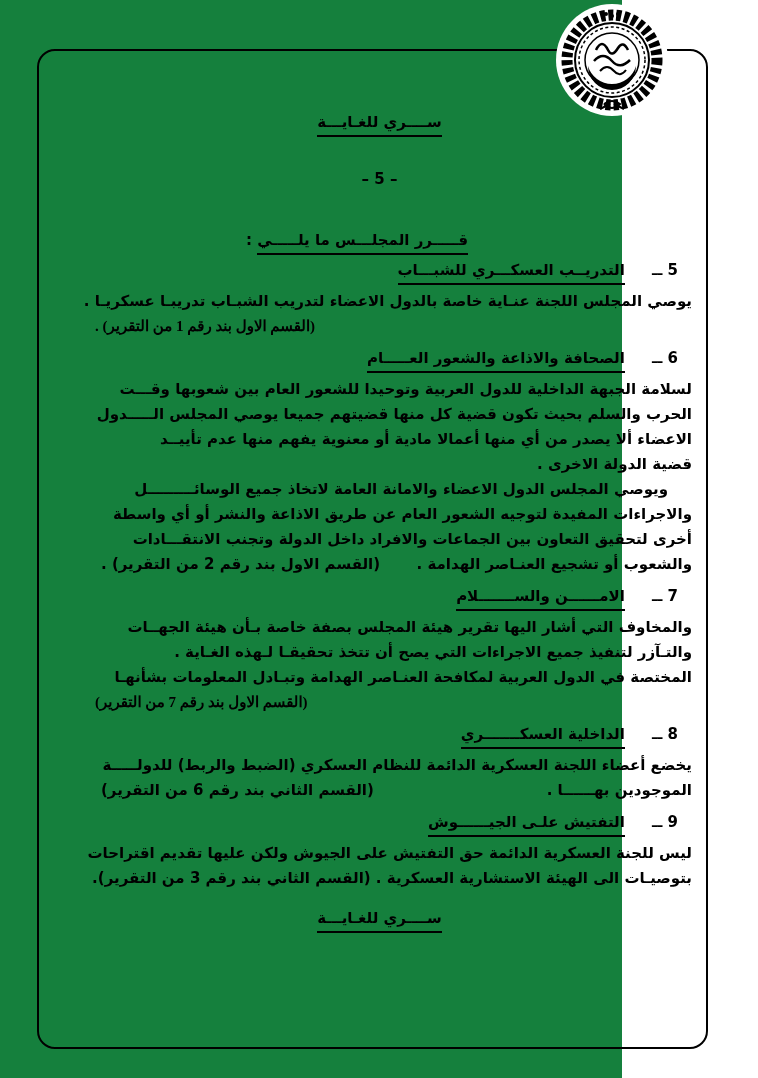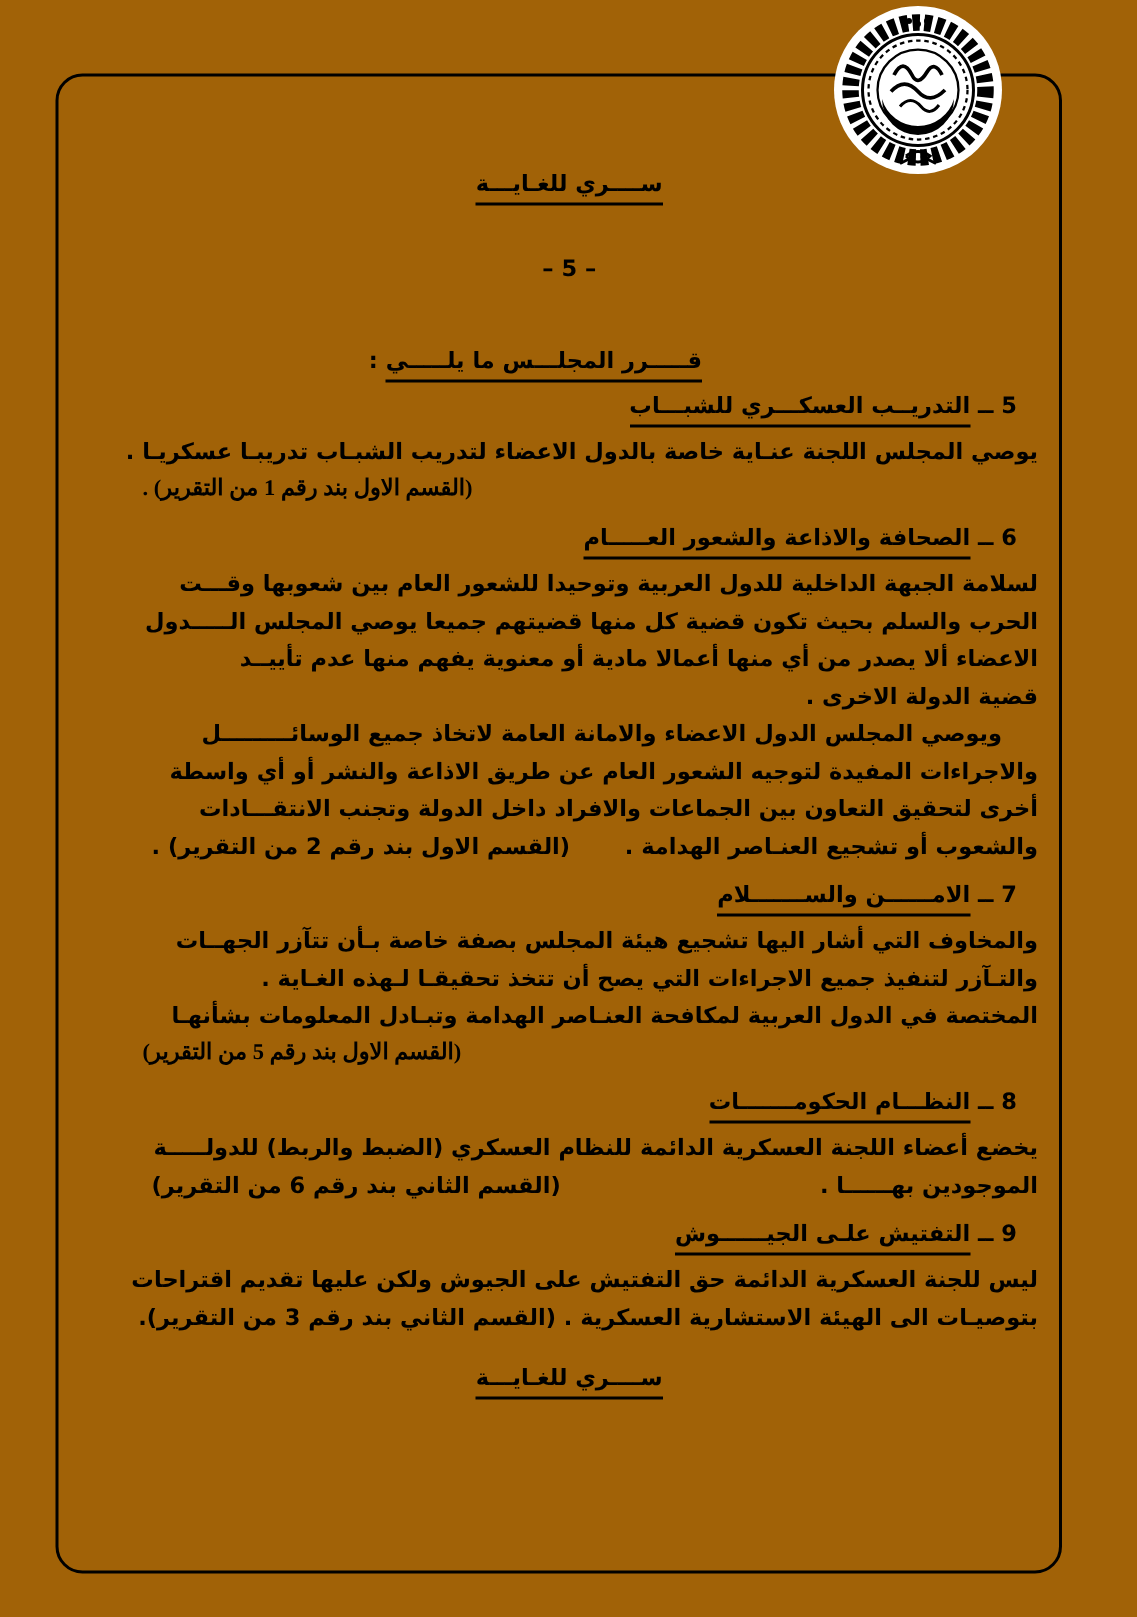--- a/index.html
+++ b/index.html
@@ -1,20 +1,20 @@
 <!DOCTYPE html>
 <html lang="ar"><head>
 <meta charset="utf-8">
 <style>
   html,body { margin:0; padding:0; }
   body {
     width:758px; height:1078px; background:#ffffff; color:#000;
     font-family:"DejaVu Sans", sans-serif; overflow:hidden;
   }
-  .page { position:relative; width:758px; height:1078px; background:#a16207; }
+  .page { position:relative; width:622px; height:1078px; background:#15803d; }
 
   .frame {
     position:absolute; left:37px; top:49px; width:671px; height:1000px;
     border:2px solid #000; border-radius:18px; box-sizing:border-box;
   }
 
   .emblem {
     position:absolute; left:556px; top:4px; width:112px; height:112px;
     background:#fff; border-radius:50%; z-index:2;
     display:flex; align-items:center; justify-content:center;
@@ -35,21 +35,21 @@
 
   .decision-heading {
     text-align:center; padding-right:45px; margin-top:40px; margin-bottom:8px; line-height:22px;
   }
   .underlined { border-bottom:2px solid #000; padding-bottom:4px; }
 
   .doc-section { margin:0; }
   .section-heading {
     text-align:right; padding-right:14px; margin:8px 0 8px; line-height:22px;
   }
-  .sec-num { margin-left:0; }
+  .sec-num { margin-left:22px; }
 
   .para { margin:0; }
   .line {
     text-align:right; line-height:25px; min-height:25px; white-space:nowrap; font-size:15px;
   }
   .line.align-left { text-align:left; padding-left:28px; white-space:normal;font-family:Liberation Serif, serif; }
   .line.indent { padding-right:24px; }
   .line.split { display:flex; justify-content:space-between; padding-left:34px; }
 
   .footer-classification { margin-top:16px; }
@@ -123,31 +123,31 @@
           </div>
         </div>
     </section>
 
     <section class="doc-section">
       <div class="section-heading">
         <span class="sec-num">7 ــ</span>
         <span class="underlined">الامــــــن والســـــــلام</span>
       </div>
       <div class="para">
-          <div class="line">والمخاوف التي أشار اليها تشجيع هيئة المجلس بصفة خاصة بـأن تتآزر الجهــات</div>
+          <div class="line">والمخاوف التي أشار اليها تقرير هيئة المجلس بصفة خاصة بـأن هيئة الجهــات</div>
           <div class="line">والتـآزر لتنفيذ جميع الاجراءات التي يصح أن تتخذ تحقيقـا لـهذه الغـاية .</div>
           <div class="line">المختصة في الدول العربية لمكافحة العنـاصر الهدامة وتبـادل المعلومات بشأنهـا</div>
-          <div class="line align-left">(القسم الاول بند رقم 5 من التقرير)</div>
+          <div class="line align-left">(القسم الاول بند رقم 7 من التقرير)</div>
         </div>
     </section>
 
     <section class="doc-section">
       <div class="section-heading">
         <span class="sec-num">8 ــ</span>
-        <span class="underlined">النظـــام الحكومـــــــات</span>
+        <span class="underlined">الداخلية العسكـــــــري</span>
       </div>
       <div class="para">
           <div class="line">يخضع أعضاء اللجنة العسكرية الدائمة للنظام العسكري (الضبط والربط) للدولـــــة</div>
           <div class="line split">
             <span>الموجودين بهــــــا .</span>
             <span>(القسم الثاني بند رقم 6 من التقرير)</span>
           </div>
         </div>
     </section>
 

